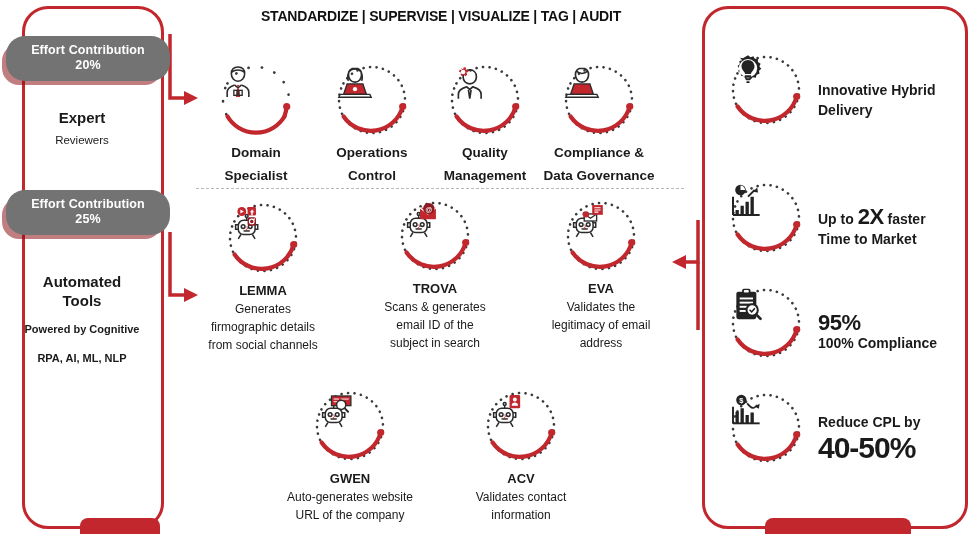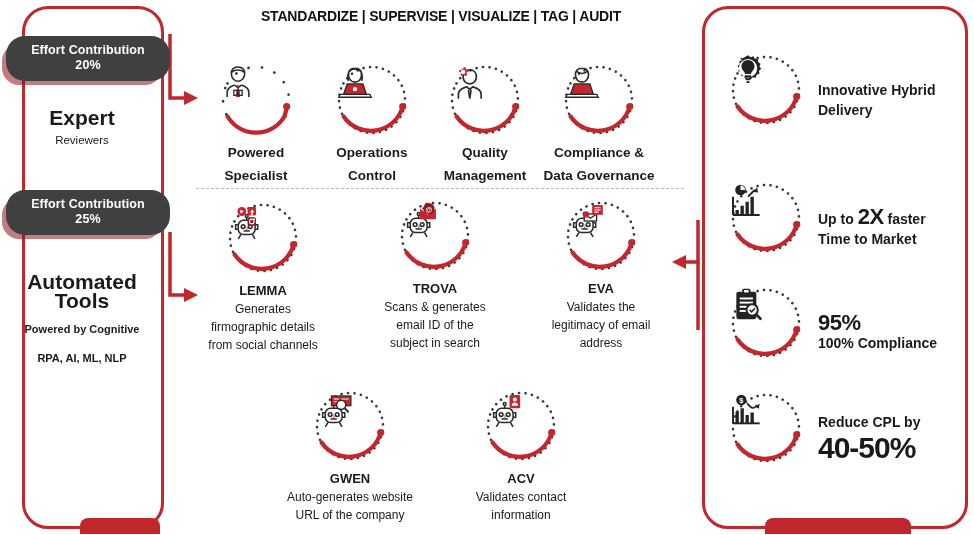--- a/index.html
+++ b/index.html
@@ -21,41 +21,41 @@
   }
   .panel-left-tab {
     position: absolute; left: 55px; bottom: -8px;
     width: 80px; height: 16px;
     background: #c1272d;
     border-radius: 8px 8px 0 0;
   }
   .badge {
     position: absolute; left: 6px;
     width: 164px; padding: 7px 0 8px;
-    background: #404040;
+    background: #737373;
     border-radius: 19px;
     color: #fff; text-align: center;
     font-weight: bold; font-size: 12.5px; line-height: 15px;
     letter-spacing: .1px;
     box-shadow: -6px 6px 0 -2px rgba(140,20,25,.55);
     z-index: 6;
   }
   .badge-top { top: 36px; }
   .badge-bottom { top: 190px; }
   .badge span { display: block; }
 
   .panel-left-mid {
     position: absolute; left: 0; top: 108px;
     width: 164px; text-align: center;
   }
   .panel-left-low {
     position: absolute; left: 0; top: 272px;
     width: 164px; text-align: center;
   }
-  .pl-title { font-size: 21px; font-weight: bold; color: #1a1a1a; line-height: 19px; }
+  .pl-title { font-size: 15px; font-weight: bold; color: #1a1a1a; line-height: 19px; }
   .pl-sub   { font-size: 11.5px; color: #1a1a1a; margin-top: 6px; line-height: 14px; }
   .pl-sub-b { font-size: 11px; font-weight: bold; color: #1a1a1a; margin-top: 12px; line-height: 14px; }
 
   
   .headline {
     position: absolute; left: 196px; top: 8px; width: 490px;
     text-align: center;
     font-size: 14px; font-weight: bold; color: #111;
     letter-spacing: -0.2px;
   }
@@ -177,21 +177,21 @@
             <path d="M11 42v-5.5c0-4.6 4-7.3 9-8.8M37 42v-5.5c0-4.6-4-7.3-9-8.8"></path>
             <path d="M20 27.7l4 3.3 4-3.3"></path>
           </g>
           <path d="M23 31.5h2l1.6 10.5h-5.2z" fill="#c1272d"></path>
           <path d="M22.6 28.3l1.4 2.6 1.4-2.6-1.4-1z" fill="#c1272d"></path>
           <rect x="19" y="34" width="4" height="6" fill="none" stroke="#2b2b2b" stroke-width="1.6"></rect>
           <rect x="25" y="34" width="4" height="6" fill="none" stroke="#2b2b2b" stroke-width="1.6"></rect>
         </svg>
       </div>
     </div>
-    <div class="node-name role">Powered</div>
+    <div class="node-name role">Domain</div>
     <div class="node-name role">Specialist</div>
   </div>
 
   <div class="node" style="left:297px; top:62px;">
     <div class="ring">
       <svg width="76" height="76" viewBox="0 0 76 76">
         <circle cx="38" cy="38" r="33" fill="none" stroke="#3a3a3a" stroke-width="2.6" stroke-linecap="round" stroke-dasharray="0.1 6.4" transform="rotate(-150 38 38)"></circle>
         <path d="M 9.6 54.5 A 33 33 0 0 0 68.7 44.5" fill="none" stroke="#c1272d" stroke-width="4.2" stroke-linecap="round"></path>
         <circle cx="68.7" cy="44.5" r="3.6" fill="#c1272d"></circle>
       </svg>

